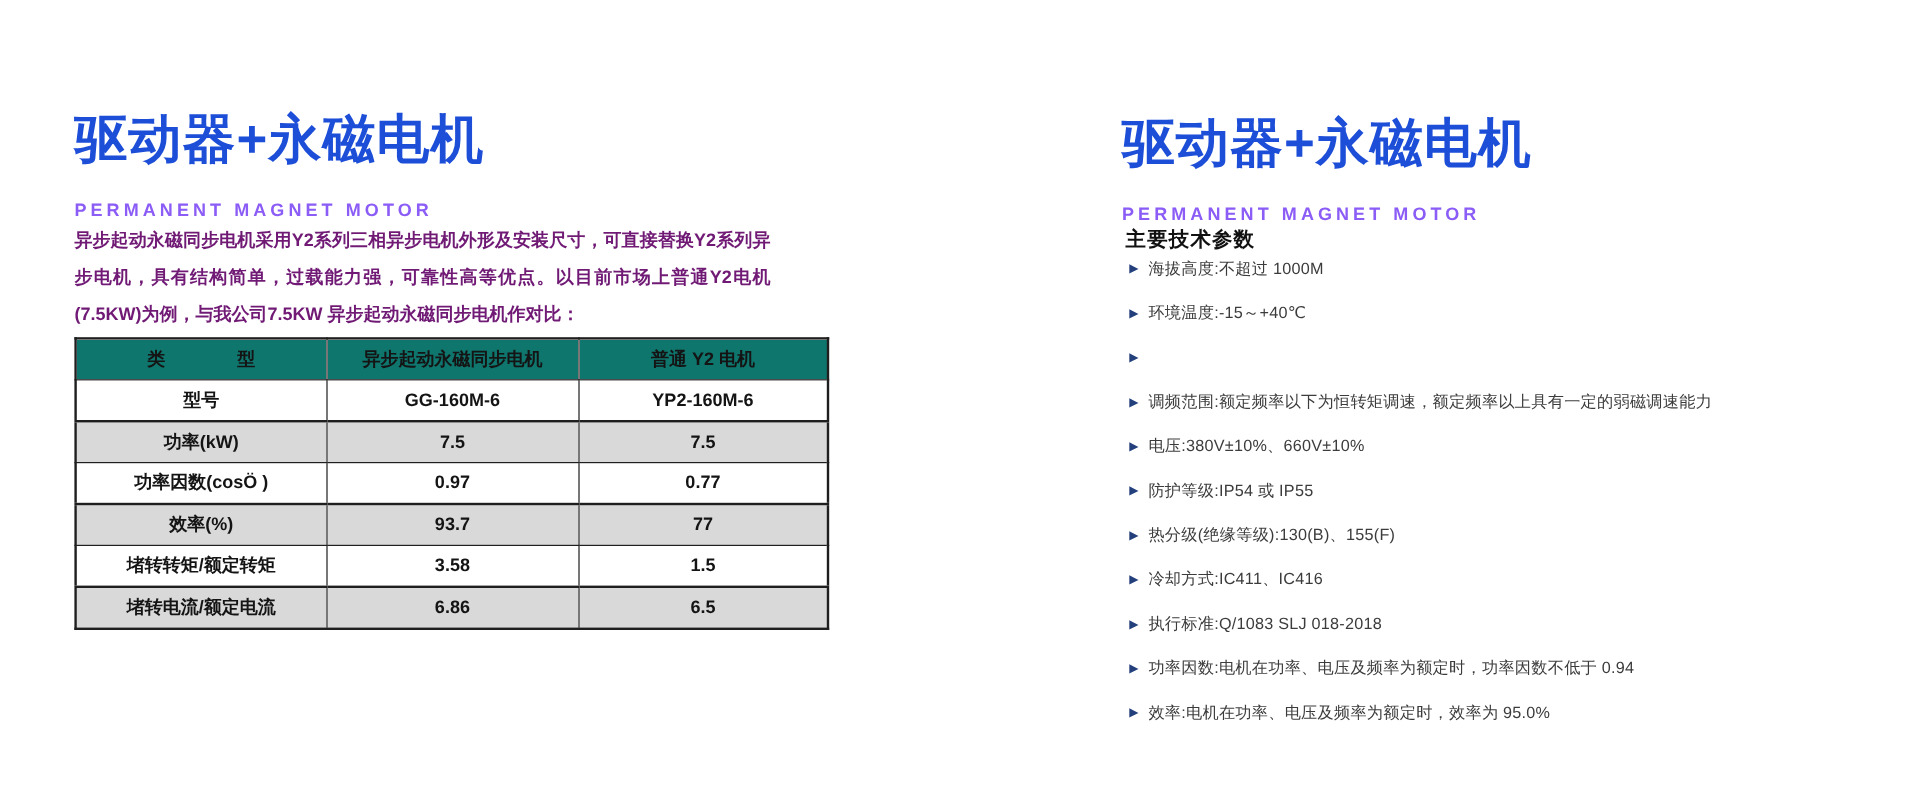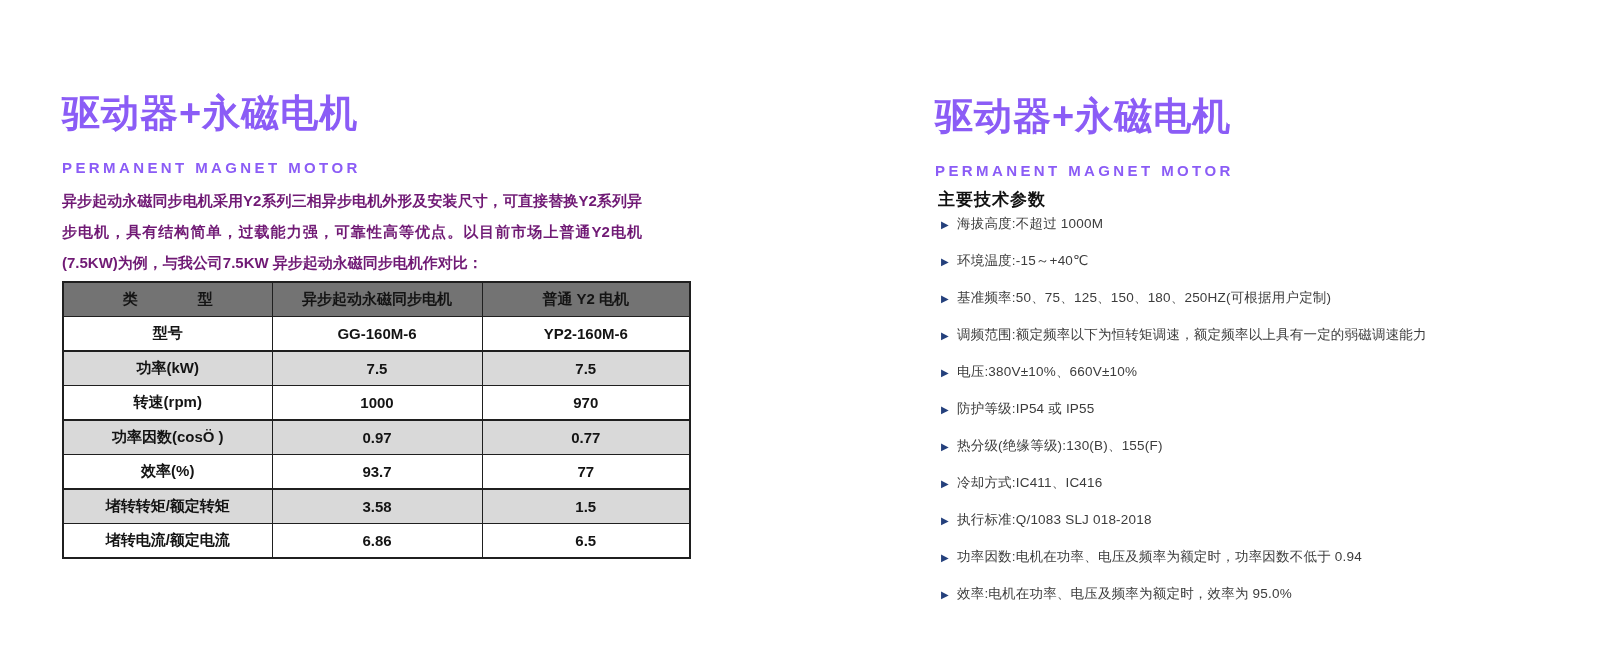--- a/index.html
+++ b/index.html
@@ -5,21 +5,21 @@
   html,body{margin:0;padding:0;background:#e9e9e9;}
   .page{
     position:relative;
     width:1600px;height:668px;
     background:#ffffff;
     overflow:hidden;
     font-family:"Liberation Sans","DejaVu Sans",sans-serif;
   }
   
   .title-cn{
-    font-size:38px;font-weight:bold;color:#8b5cf6;
+    font-size:44px;font-weight:bold;color:#1d4ed8;
     letter-spacing:1px;line-height:40px;white-space:nowrap;
   }
   .title-en{
     margin-top:6px;
     font-size:15px;font-weight:bold;color:#8b5cf6;
     letter-spacing:3.4px;white-space:nowrap;
   }
   
   .col-left{position:absolute;left:62px;top:68px;width:628px;}
   .intro{
@@ -32,21 +32,21 @@
     border-collapse:collapse;table-layout:fixed;
     border:2px solid #1f1f1f;
   }
   .cmp-table th,.cmp-table td{
     border:1px solid #1f1f1f;
     height:33px;padding:0 4px;
     text-align:center;vertical-align:middle;
     color:#141414;font-size:15px;
     overflow:hidden;white-space:nowrap;
   }
-  .cmp-table th{background:#737373;font-weight:bold;}
+  .cmp-table th{background:#0f766e;font-weight:bold;}
   .cmp-table td.rowlabel{font-weight:bold;}
   .cmp-table td.val{font-weight:600;}
   .cmp-table tbody tr:nth-child(even){background:#d9d9d9;}
   .cmp-table tbody tr:nth-child(even) td{border-top-width:2px;}
   
   .col-right{position:absolute;left:935px;top:71px;width:640px;}
   .section-heading{
     position:absolute;left:3px;top:103px;
     font-size:17px;font-weight:bold;color:#111111;letter-spacing:1px;
   }
@@ -97,25 +97,20 @@
           <td class="rowlabel">型号</td>
           <td class="val">GG-160M-6</td>
           <td class="val">YP2-160M-6</td>
         </tr>
         <tr>
           <td class="rowlabel">功率(kW)</td>
           <td class="val">7.5</td>
           <td class="val">7.5</td>
         </tr>
         <tr>
-          <td class="rowlabel">转速(rpm)</td>
-          <td class="val">1000</td>
-          <td class="val">970</td>
-        </tr>
-        <tr>
           <td class="rowlabel">功率因数(cosÖ )</td>
           <td class="val">0.97</td>
           <td class="val">0.77</td>
         </tr>
         <tr>
           <td class="rowlabel">效率(%)</td>
           <td class="val">93.7</td>
           <td class="val">77</td>
         </tr>
         <tr>
@@ -142,21 +137,20 @@
       <li>
         <span class="tri">▶</span>
         <span class="spec-text">海拔高度:不超过 1000M</span>
       </li>
       <li>
         <span class="tri">▶</span>
         <span class="spec-text">环境温度:-15～+40℃</span>
       </li>
       <li>
         <span class="tri">▶</span>
-        <span class="spec-text">基准频率:50、75、125、150、180、250HZ(可根据用户定制)</span>
       </li>
       <li>
         <span class="tri">▶</span>
         <span class="spec-text">调频范围:额定频率以下为恒转矩调速，额定频率以上具有一定的弱磁调速能力</span>
       </li>
       <li>
         <span class="tri">▶</span>
         <span class="spec-text">电压:380V±10%、660V±10%</span>
       </li>
       <li>

